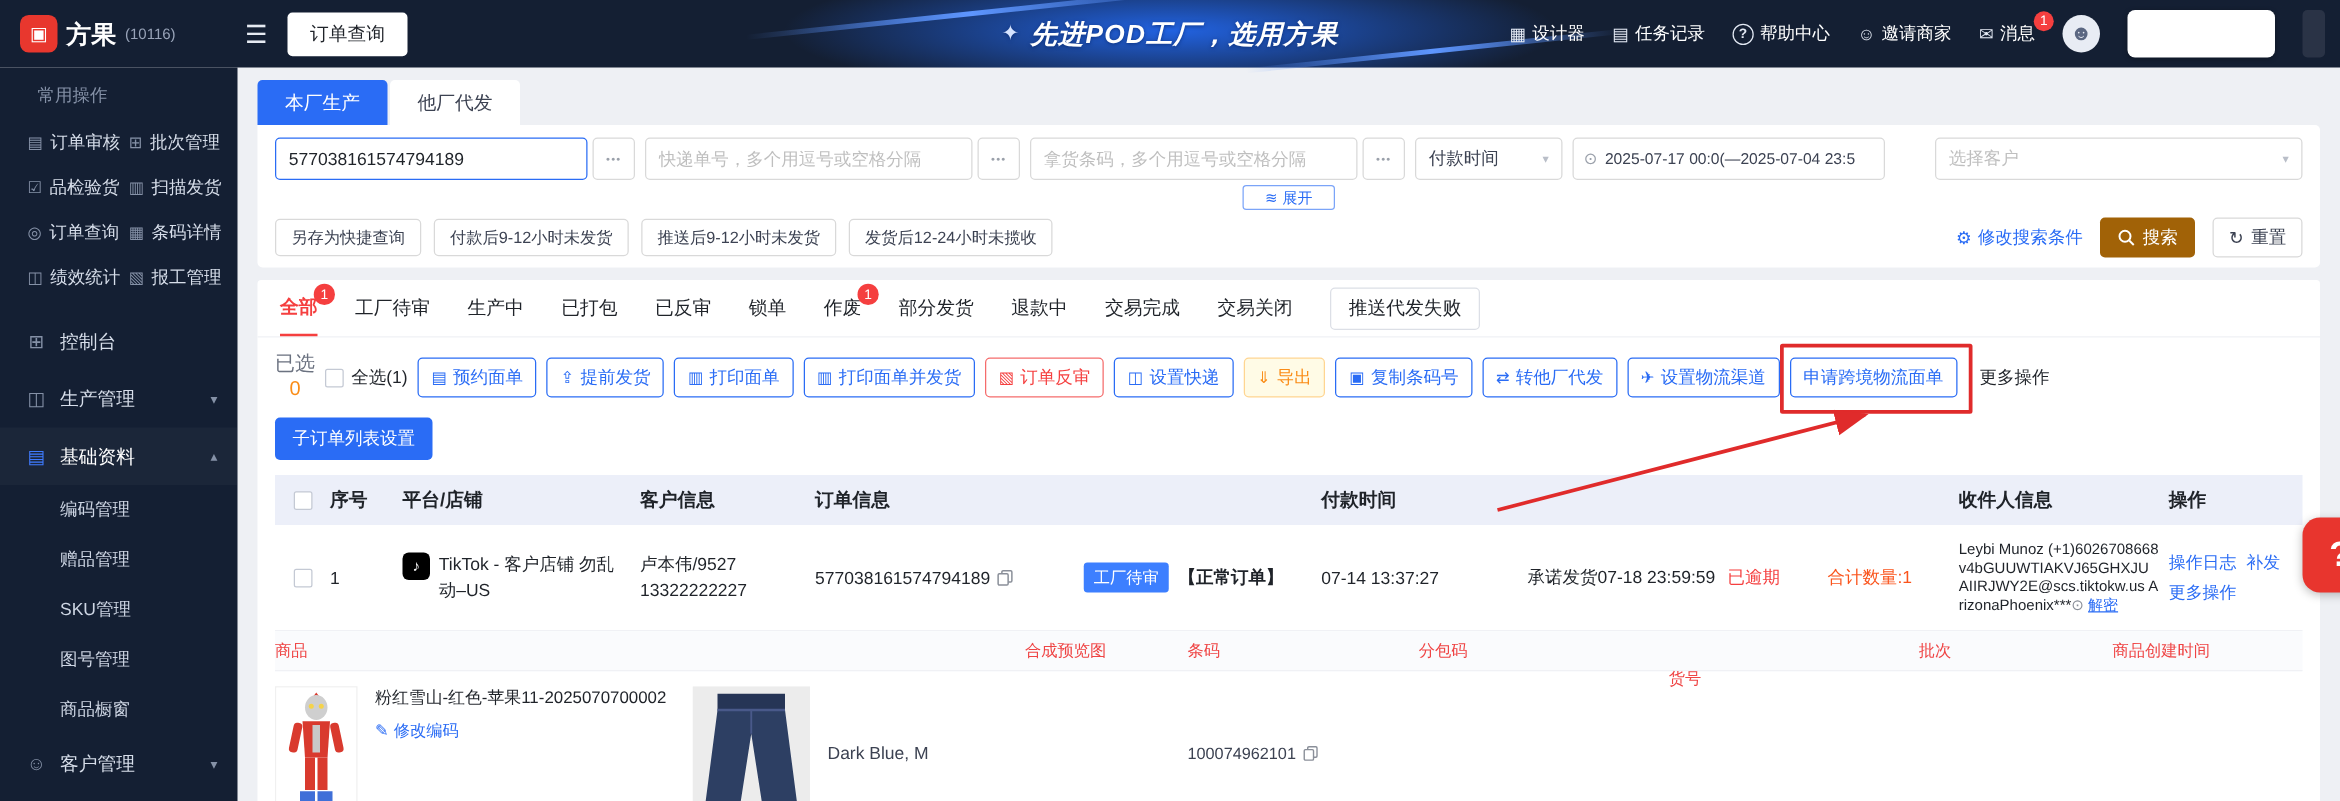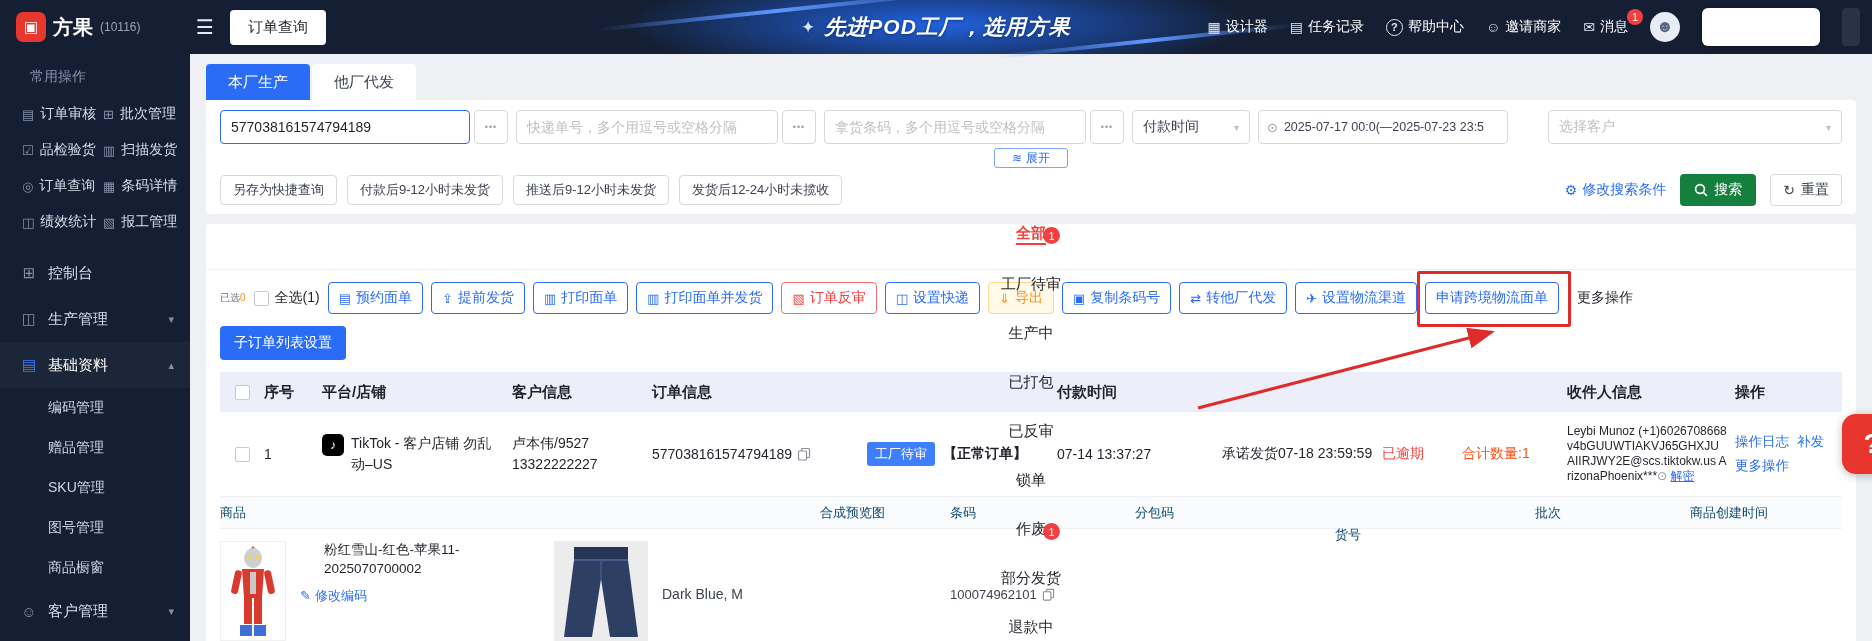--- a/index.html
+++ b/index.html
@@ -62,32 +62,32 @@
   .sel-pay{width:118px;justify-content:space-between;}
   .sel-cust{flex:1;justify-content:space-between;margin-left:32px;}
   .date-box{width:250px;height:34px;border:1px solid #d9d9d9;border-radius:4px;display:flex;align-items:center;gap:6px;padding:0 8px;font-size:12.5px;color:#3c4252;background:#fff;cursor:pointer;flex:none;white-space:nowrap;overflow:hidden;}
   .chev{color:#b9bec8;font-size:10px;}
   .clock-icon{color:#9aa0aa;font-size:13px;}
   .expand-tag{width:74px;height:20px;margin:4px auto -2px;border:1px solid #7ba4f8;border-radius:3px;color:#2a6cf5;font-size:12px;display:flex;align-items:center;justify-content:center;gap:4px;cursor:pointer;background:#fff;}
   .filter-row{display:flex;align-items:center;gap:10px;margin-top:8px;}
   .qf-btn{height:30px;padding:0 12px;border:1px solid #d9d9d9;border-radius:4px;background:#fff;font-size:13px;color:#3c4252;cursor:pointer;font-family:inherit;white-space:nowrap;}
   .fr-right{margin-left:auto;display:flex;align-items:center;gap:14px;}
   .modify-link{color:#2a6cf5;font-size:14px;display:flex;gap:5px;align-items:center;cursor:pointer;white-space:nowrap;}
-  .search-btn{height:32px;padding:0 14px;border:none;border-radius:4px;background:#15803d;color:#fff;font-size:14px;display:flex;align-items:center;gap:6px;cursor:pointer;font-family:inherit;}
+  .search-btn{height:32px;padding:0 14px;border:none;border-radius:4px;background:#a16207;color:#fff;font-size:14px;display:flex;align-items:center;gap:6px;cursor:pointer;font-family:inherit;}
   .reset-btn{height:32px;padding:0 12px;border:1px solid #d9d9d9;border-radius:4px;background:#fff;color:#3c4252;font-size:14px;display:flex;align-items:center;gap:6px;cursor:pointer;font-family:inherit;}
 
   .content-card{background:#fff;margin-top:10px;border-radius:3px;}
-  .status-bar{display:flex;align-items:center;gap:30px;height:46px;padding:0 18px;border-bottom:1px solid #f0f1f5;font-size:15px;color:#1f2329;flex-direction:column;}
+  .status-bar{display:flex;align-items:center;gap:30px;height:46px;padding:0 18px;border-bottom:1px solid #f0f1f5;font-size:15px;color:#1f2329;}
   .st-tab{position:relative;height:100%;display:flex;align-items:center;cursor:pointer;white-space:nowrap;}
   .st-tab.active{color:#f53f3f;border-bottom:2px solid #f53f3f;font-weight:bold;}
   .st-badge{position:absolute;top:3px;right:-14px;background:#f53f3f;color:#fff;font-size:11px;min-width:17px;height:17px;border-radius:9px;display:flex;align-items:center;justify-content:center;font-weight:normal;}
   .st-tab.boxed{height:34px;border:1px solid #dcdfe6;border-radius:4px;padding:0 14px;align-self:center;}
 
   .action-row{display:flex;align-items:center;gap:8px;padding:12px 14px 10px;}
-  .sel-info{display:flex;align-items:center;font-size:10px;color:#6b7280;line-height:1.25;flex:none;}
+  .sel-info{display:flex;flex-direction:column;align-items:center;font-size:16px;color:#6b7280;line-height:1.25;flex:none;}
   .sel-count{color:#fa8c16;}
   .checkbox{width:15px;height:15px;border:1px solid #c4c9d4;border-radius:2px;background:#fff;flex:none;cursor:pointer;display:inline-block;}
   .selall{display:flex;align-items:center;gap:6px;font-size:14px;color:#1f2329;flex:none;cursor:pointer;}
   .act-btn{height:32px;padding:0 10px;border:1px solid #2a6cf5;color:#2a6cf5;background:#fff;border-radius:4px;font-size:14px;display:inline-flex;align-items:center;gap:5px;white-space:nowrap;cursor:pointer;font-family:inherit;flex:none;}
   .ab-icon{font-size:13px;}
   .act-btn.red{border-color:#f56c6c;color:#f53f3f;}
   .act-btn.orange{border-color:#ffd591;color:#fa8c16;background:#fffbe6;}
   .act-btn.plain{border:none;color:#1f2329;background:transparent;}
   .anno-wrap{position:relative;display:inline-flex;flex:none;border-radius:14px;}
   .anno-box{position:absolute;left:-8px;top:-11px;right:-12px;bottom:-13px;border:3px solid #e02b2b;border-radius:2px;pointer-events:none;}
@@ -118,33 +118,33 @@
   .order-type{font-weight:bold;margin-left:4px;}
   .overdue{color:#f53f3f;margin-left:6px;}
   .qty{color:#fa541c;}
   .recv-cell{font-size:12px;line-height:15px;word-break:break-all;padding-right:8px;}
   .decrypt-link{color:#2a6cf5;cursor:pointer;text-decoration:underline;}
   .eye-icon{color:#8a8f99;cursor:pointer;}
   .op-cell{color:#2a6cf5;font-size:13.5px;line-height:1.8;}
   .op-link{cursor:pointer;}
   .op-link.gap{margin-left:8px;}
 
-  .sub-header{display:flex;align-items:center;height:32px;background:#fafbfd;font-size:13px;color:#0c4a6e;border-bottom:1px solid #f0f1f5;}
+  .sub-header{display:flex;align-items:center;height:32px;background:#fafbfd;font-size:13px;color:#ef4444;border-bottom:1px solid #f0f1f5;}
   .s-prod{width:600px;flex:none;}
   .s-prev{width:130px;flex:none;}
   .s-code{width:185px;flex:none;}
   .s-pack{width:200px;flex:none;}
   .s-art{width:200px;flex:none;margin-top:44px;}
   .s-batch{width:155px;flex:none;}
   .s-time{flex:1;}
   .sub-row{display:flex;padding:12px 0 0;min-height:118px;}
   .prod-cell{display:flex;gap:14px;align-items:flex-start;}
   .prod-img{width:66px;height:100px;flex:none;border:1px solid #f0f0f0;background:#fff;}
   .prod-info{width:240px;flex:none;}
-  .prod-name{font-size:13.5px;line-height:1.4;color:#1f2329;margin-left:24px;}
+  .prod-name{font-size:13.5px;line-height:1.4;color:#1f2329;}
   .edit-link{color:#2a6cf5;font-size:13px;margin-top:8px;display:inline-flex;gap:4px;align-items:center;cursor:pointer;}
   .jeans-img{width:94px;height:100px;flex:none;}
   .variant{font-size:14px;color:#3c4252;align-self:center;}
   .center-self{align-self:center;display:flex;align-items:center;gap:5px;font-size:13px;color:#3c4252;}
   .merchant{font-size:13px;color:#3c4252;line-height:1.5;word-break:break-all;padding-right:14px;}
 
   .help-fab{position:absolute;right:-30px;top:414px;width:60px;height:60px;background:#e8352e;border-radius:14px;color:#fff;font-size:28px;font-weight:bold;display:flex;align-items:center;justify-content:center;z-index:20;box-shadow:0 2px 8px rgba(0,0,0,.25);cursor:pointer;}
   .anno-arrow{position:absolute;left:0;top:0;width:1872px;height:641px;pointer-events:none;z-index:15;}
 </style>
 </head>
@@ -286,21 +286,21 @@
       <div class="inp-group">
         <input class="inp w-mid" placeholder="拿货条码，多个用逗号或空格分隔" style="">
         <button class="dots-btn">•••</button>
       </div>
       <div class="select sel-pay">
         <span>付款时间</span>
         <span class="chev">▾</span>
       </div>
       <div class="date-box">
         <span class="clock-icon">⊙</span>
-        <span>2025-07-17 00:0(—2025-07-23 23:5</span>
+        <span>2025-07-17 00:0(—2025-07-04 23:5</span>
       </div>
       <div class="select sel-cust">
         <span class="ph">选择客户</span>
         <span class="chev">▾</span>
       </div>
     </div>
 
     <div class="expand-tag">
       <span>≋</span>
       <span>展开</span>

